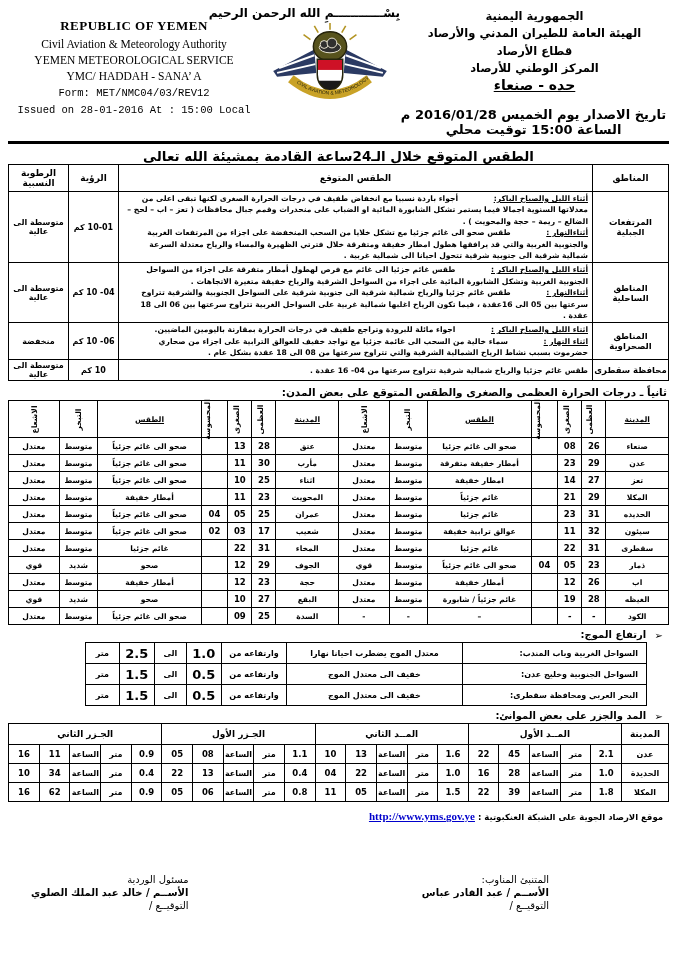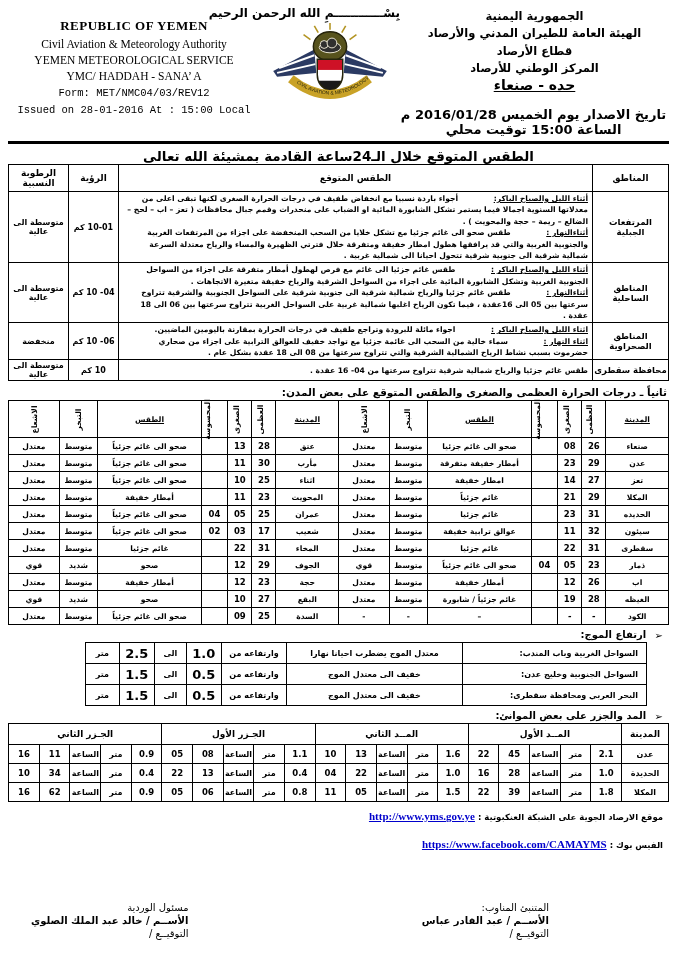--- a/index.html
+++ b/index.html
@@ -543,24 +543,20 @@
           <td class="num">62</td>
           <td class="num">16</td>
         </tr>
       </tbody>
   </table>
 
   <div class="weblink-line">
     <span>موقع الارصاد الجوية على الشبكة العنكبوتية :</span>
     <a href="#">http://www.yms.gov.ye</a>
   </div>
-  <div class="weblink-line fb-line">
-    <span>الفيس بوك :</span>
-    <a href="#">https://www.facebook.com/CAMAYMS</a>
-  </div>
 
   <div class="sigs">
     <div class="sig sig-r">
       <div class="s-title">المتنبئ المناوب:</div>
       <div class="s-name">الأســم / عبد القادر عباس</div>
       <div class="s-sign">التوقيــع  /</div>
     </div>
     <div class="sig sig-l">
       <div class="s-title">مسئول الوردية</div>
       <div class="s-name">الأســم / خالد عبد الملك الصلوي</div>

